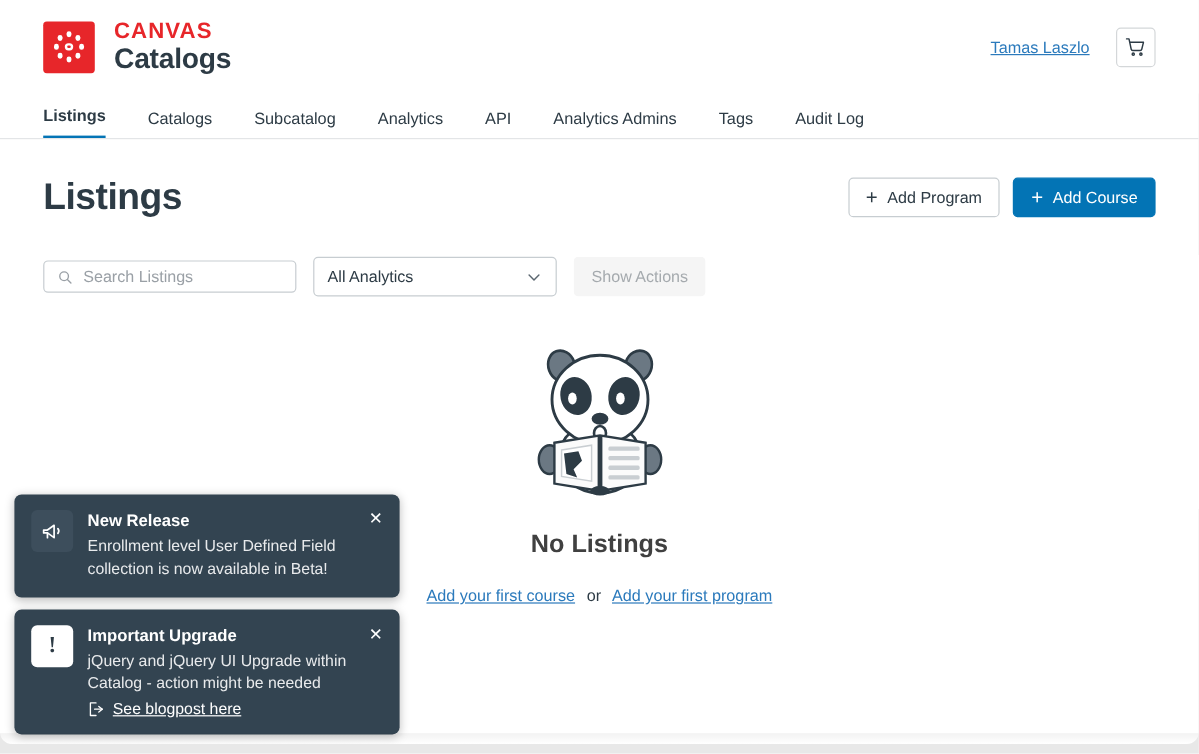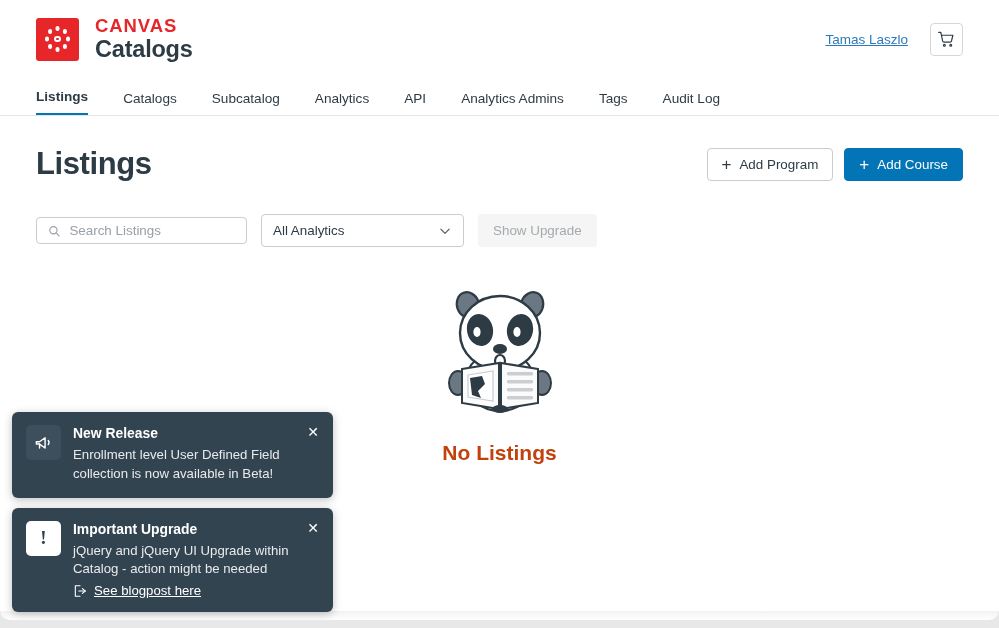--- a/index.html
+++ b/index.html
@@ -236,21 +236,21 @@
   }
 
   
   .empty {
     text-align: center;
     margin-top: 36px;
   }
   .empty-title {
     font-size: 21px;
     font-weight: bold;
-    color: #c2410c;
+    color: #404040;
     margin-top: 22px;
   }
   .empty-sub {
     font-size: 14.2px;
     color: #2D3B45;
     margin-top: 24px;
   }
   .empty-links {
     font-size: 13.5px;
     color: #2D3B45;
@@ -415,21 +415,21 @@
         <input type="text" placeholder="Search Listings" style="">
       </div>
 
       <div class="select-box">
         <span>All Analytics</span>
         <svg class="chev" width="14" height="14" viewBox="0 0 24 24" fill="none" stroke="#5b6770" stroke-width="2.1" stroke-linecap="round" stroke-linejoin="round">
           <polyline points="5,9 12,16 19,9"></polyline>
         </svg>
       </div>
 
-      <div class="show-actions">Show Upgrade</div>
+      <div class="show-actions">Show Actions</div>
     </div>
 
     <div class="empty">
       <svg width="112" height="132" viewBox="0 0 112 132">
 
         <ellipse cx="24" cy="22" rx="11" ry="13" fill="#6b7883" stroke="#2D3B45" stroke-width="2.2" transform="rotate(-20 24 22)"></ellipse>
         <ellipse cx="88" cy="22" rx="11" ry="13" fill="#6b7883" stroke="#2D3B45" stroke-width="2.2" transform="rotate(20 88 22)"></ellipse>
 
         <ellipse cx="56" cy="98" rx="34" ry="30" fill="#ffffff" stroke="#2D3B45" stroke-width="2.2"></ellipse>
 
@@ -456,20 +456,25 @@
 
         <rect x="63" y="89" width="26" height="3.6" rx="1.3" fill="#c9ced2"></rect>
         <rect x="63" y="97" width="26" height="3.6" rx="1.3" fill="#c9ced2"></rect>
         <rect x="63" y="105" width="26" height="3.6" rx="1.3" fill="#c9ced2"></rect>
         <rect x="63" y="113" width="26" height="3.6" rx="1.3" fill="#c9ced2"></rect>
 
         <ellipse cx="56" cy="126" rx="8" ry="4" fill="#2D3B45"></ellipse>
       </svg>
 
       <div class="empty-title">No Listings</div>
+      <div class="empty-links">
+        <a>Add your first course</a>
+        <span class="or">or</span>
+        <a>Add your first program</a>
+      </div>
     </div>
   </div>
 
   <div class="toasts" id="toasts">
       <div class="toast">
         <div class="toast-icon megaphone">
           <svg width="19" height="19" viewBox="0 0 24 24" fill="none" stroke="#ffffff" stroke-width="1.8" stroke-linecap="round" stroke-linejoin="round">
             <path d="M3 11v3h4l7 5V6l-7 5H3z"></path>
             <path d="M18 9.5a4 4 0 0 1 0 5"></path>
             <path d="M7 14v5"></path>

